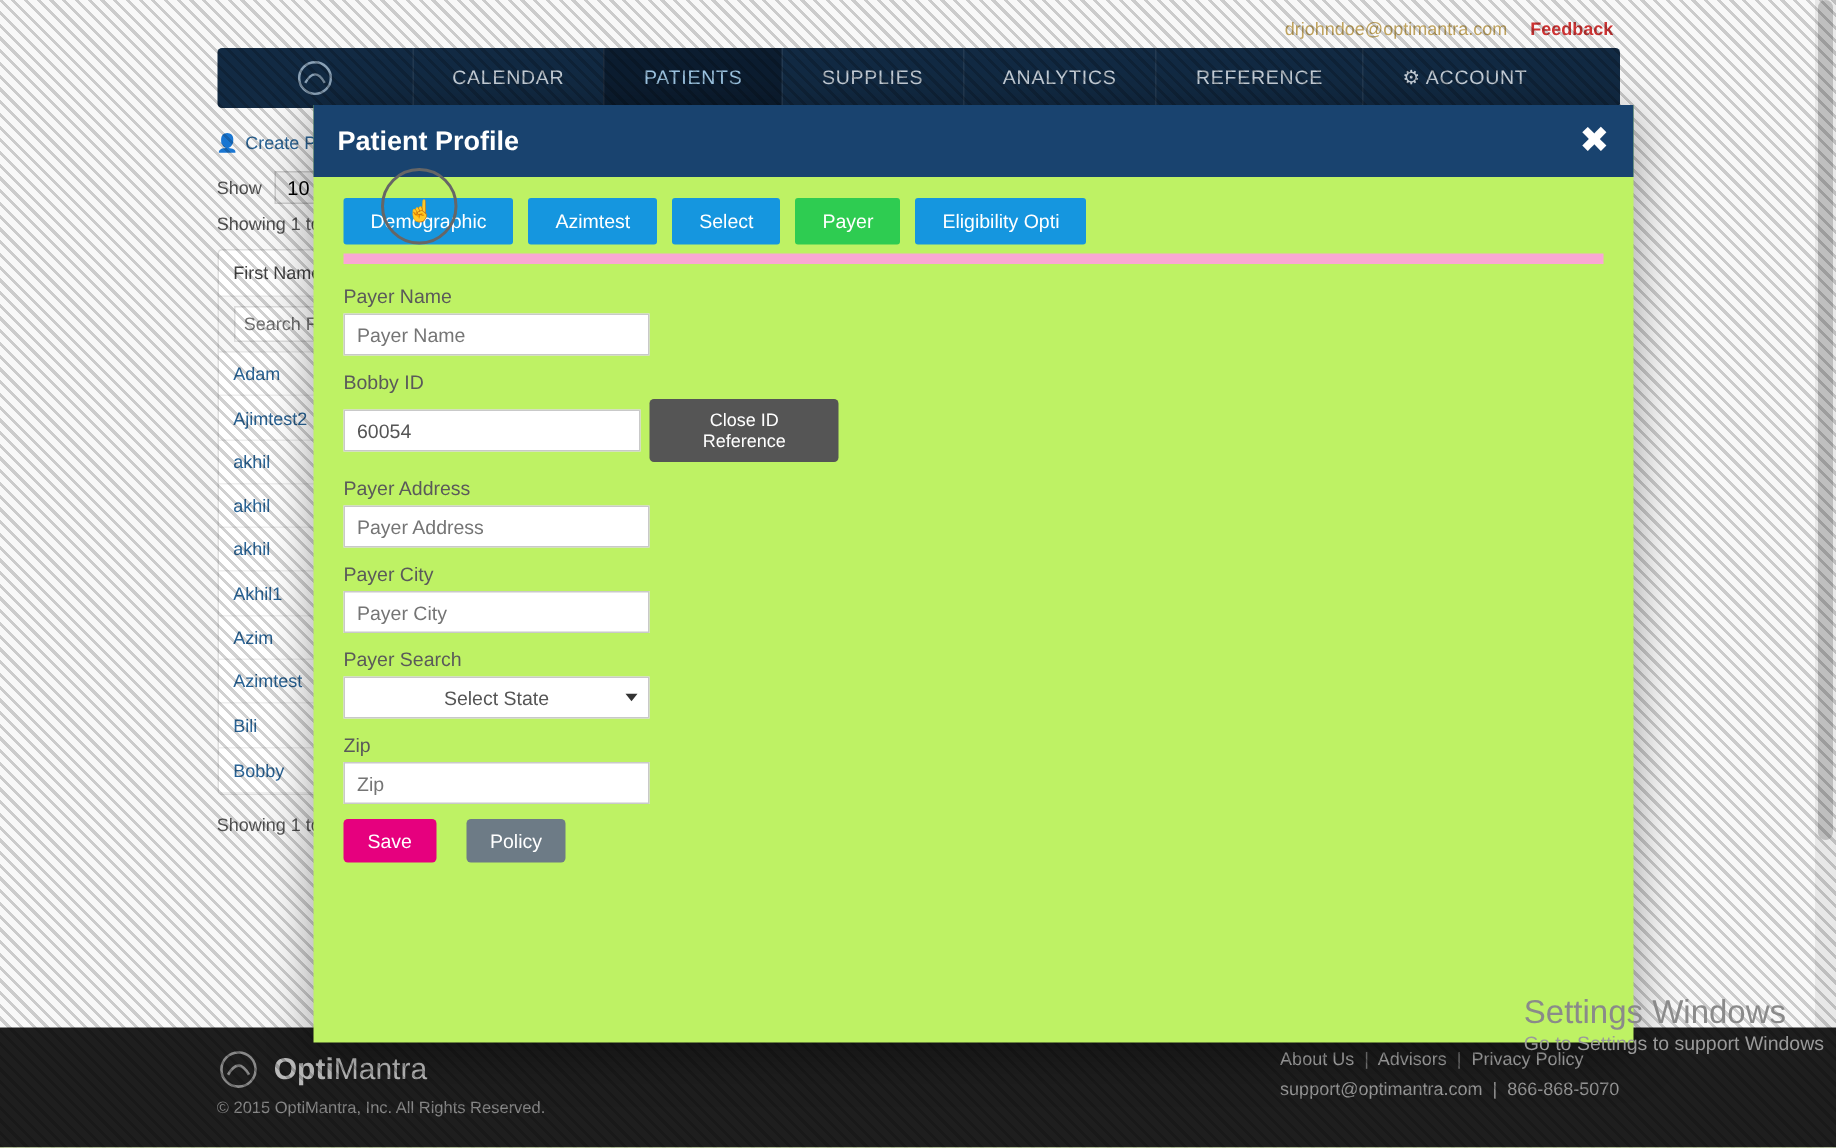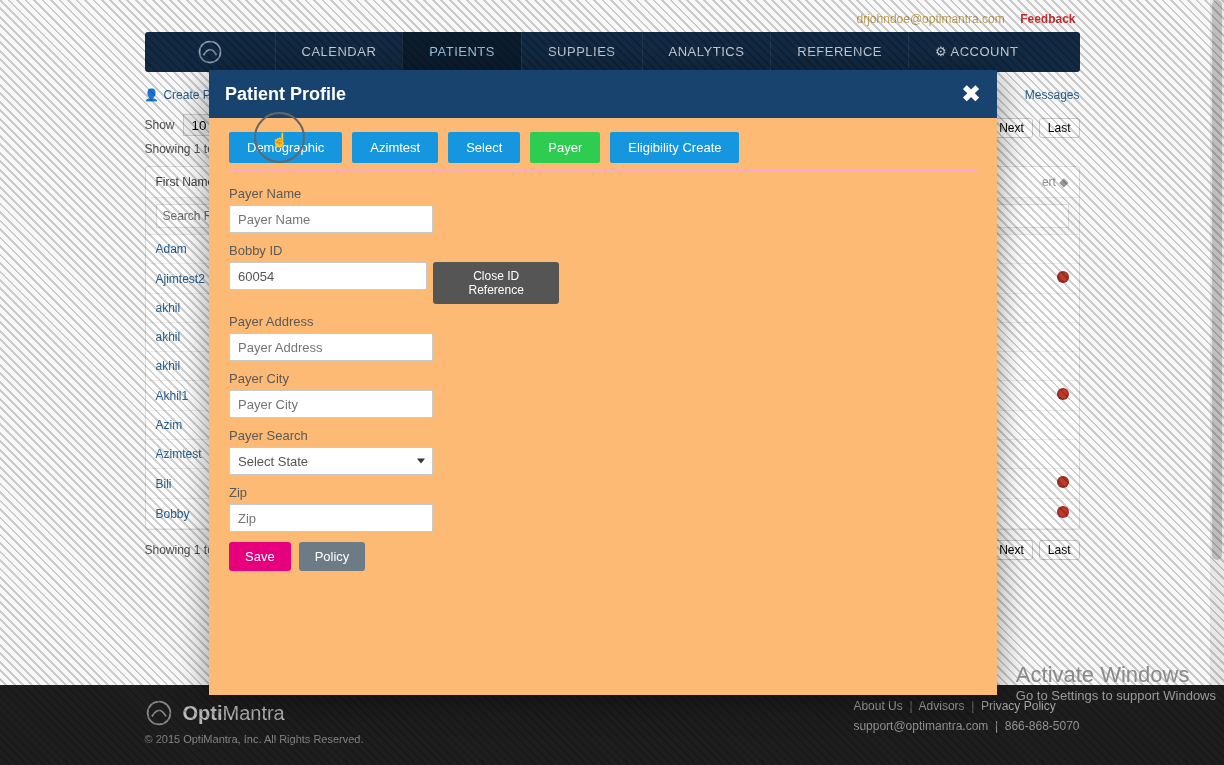--- a/index.html
+++ b/index.html
@@ -46,43 +46,43 @@
   .bottom-pager-row{display:flex; justify-content:space-between; align-items:center; margin-top:10px;}
 
   .footer{position:absolute; left:0; right:0; bottom:0; height:80px; background:#1e1e1e; color:#aaa; z-index:2;}
   .footer .container{display:flex; justify-content:space-between; align-items:flex-start; padding-top:14px;}
   .footer .brand{display:flex; align-items:center; gap:10px; color:#bbb; font-size:20px;}
   .footer .brand span.thin{font-weight:300;}
   .footer .copy{font-size:11px; color:#888; margin-top:6px;}
   .footer .flinks{font-size:12px; color:#777;}
   .footer .flinks a{color:#aaa; text-decoration:none;}
   .footer .flinks .row2{margin-top:6px; color:#999;}
-  .modal{position:absolute; left:209px; top:70px; width:788px; height:625px; background:#fdba74; z-index:20; box-shadow:0 6px 30px rgba(0,0,0,.4);}
+  .modal{position:absolute; left:209px; top:70px; width:880px; height:625px; background:#bef264; z-index:20; box-shadow:0 6px 30px rgba(0,0,0,.4);}
   .modal-header{background:#19436f; color:#fff; padding:12px 16px; display:flex; align-items:center;}
   .modal-header h3{font-size:18px; font-weight:700;}
   .modal-header .close{margin-left:auto; font-size:24px; color:#fff; cursor:pointer; line-height:1;}
   .modal-body{padding:14px 20px;}
-  .tabs{display:flex; gap:10px; border-bottom:3px solid #f9a8d4; padding-bottom:6px;}
+  .tabs{display:flex; gap:10px; border-bottom:7px solid #f9a8d4; padding-bottom:6px;}
   .tab{padding:8px 18px; color:#fff; border-radius:2px; font-size:13px; cursor:pointer;}
   .tab.blue{background:#1596df;}
   .tab.green{background:#2ecc51;}
 
   .form{margin-top:14px; max-width:330px;}
   .fg{margin-bottom:10px;}
   .fg label{display:block; font-size:13px; color:#5a5a5a; margin-bottom:4px;}
   .fg input[type=text], .fg select{width:204px; height:28px; border:1px solid #c9c9c9; padding:0 8px; font-size:13px; color:#555; background:#fff;}
-  .fg select{appearance:none; -webkit-appearance:none; background:#fff; position:relative;}
+  .fg select{appearance:none; -webkit-appearance:none; background:#fff; position:relative;text-align:center;}
   .select-wrap{position:relative; width:204px;}
   .select-wrap::after{content:""; position:absolute; right:8px; top:50%; transform:translateY(-50%); width:0; height:0; border-left:4px solid transparent; border-right:4px solid transparent; border-top:5px solid #333;}
   .select-wrap::before{content:""; position:absolute; right:8px; top:50%; transform:translateY(-190%); width:0; height:0; border-left:4px solid transparent; border-right:4px solid transparent; border-bottom:5px solid #333;}
 
-  .payerid-row{display:flex; align-items:flex-start; gap:6px;}
+  .payerid-row{display:flex; align-items:center; gap:6px;}
   .payerid-ref-btn{background:#555; color:#fff; border:none; padding:7px 12px; font-size:12px; border-radius:3px; cursor:pointer;}
 
-  .btn-row{display:flex; gap:8px; margin-top:8px;}
+  .btn-row{display:flex; gap:20px; margin-top:8px;}
   .btn{border:none; padding:7px 16px; font-size:13px; border-radius:3px; color:#fff; cursor:pointer;}
   .btn-pink{background:#e6007e;}
   .btn-grey{background:#6d7b86;}
 
   
   .cursor-ring{position:absolute; left:254px; top:112px; width:51px; height:51px; border:2px solid #666; border-radius:50%; z-index:30; pointer-events:none; display:flex; align-items:center; justify-content:center;}
   .cursor-ring::after{content:"☝"; font-size:14px; color:#222; transform:translate(1px,2px);}
 
   
   .win-mark{position:absolute; right:8px; bottom:62px; z-index:40; color:#9a9a9a; text-align:left; pointer-events:none;}
@@ -233,21 +233,21 @@
   <div class="modal-header">
     <h3>Patient Profile</h3>
     <span class="close">✖</span>
   </div>
   <div class="modal-body">
     <div class="tabs">
       <div class="tab blue">Demographic</div>
       <div class="tab blue">Azimtest</div>
       <div class="tab blue">Select</div>
       <div class="tab green">Payer</div>
-      <div class="tab blue">Eligibility Create</div>
+      <div class="tab blue">Eligibility Opti</div>
     </div>
 
     <div class="form">
       <div class="fg">
         <label>Payer Name</label>
         <input type="text" placeholder="Payer Name" style="">
       </div>
 
       <div class="fg">
         <label>Bobby ID</label>
@@ -285,15 +285,15 @@
         <button class="btn btn-pink">Save</button>
         <button class="btn btn-grey">Policy</button>
       </div>
     </div>
   </div>
 </div>
 
 <div class="cursor-ring"></div>
 
 <div class="win-mark">
-  <div class="l1">Activate Windows</div>
+  <div class="l1">Settings Windows</div>
   <div class="l2">Go to Settings to support Windows</div>
 </div>
 
 </body></html>

